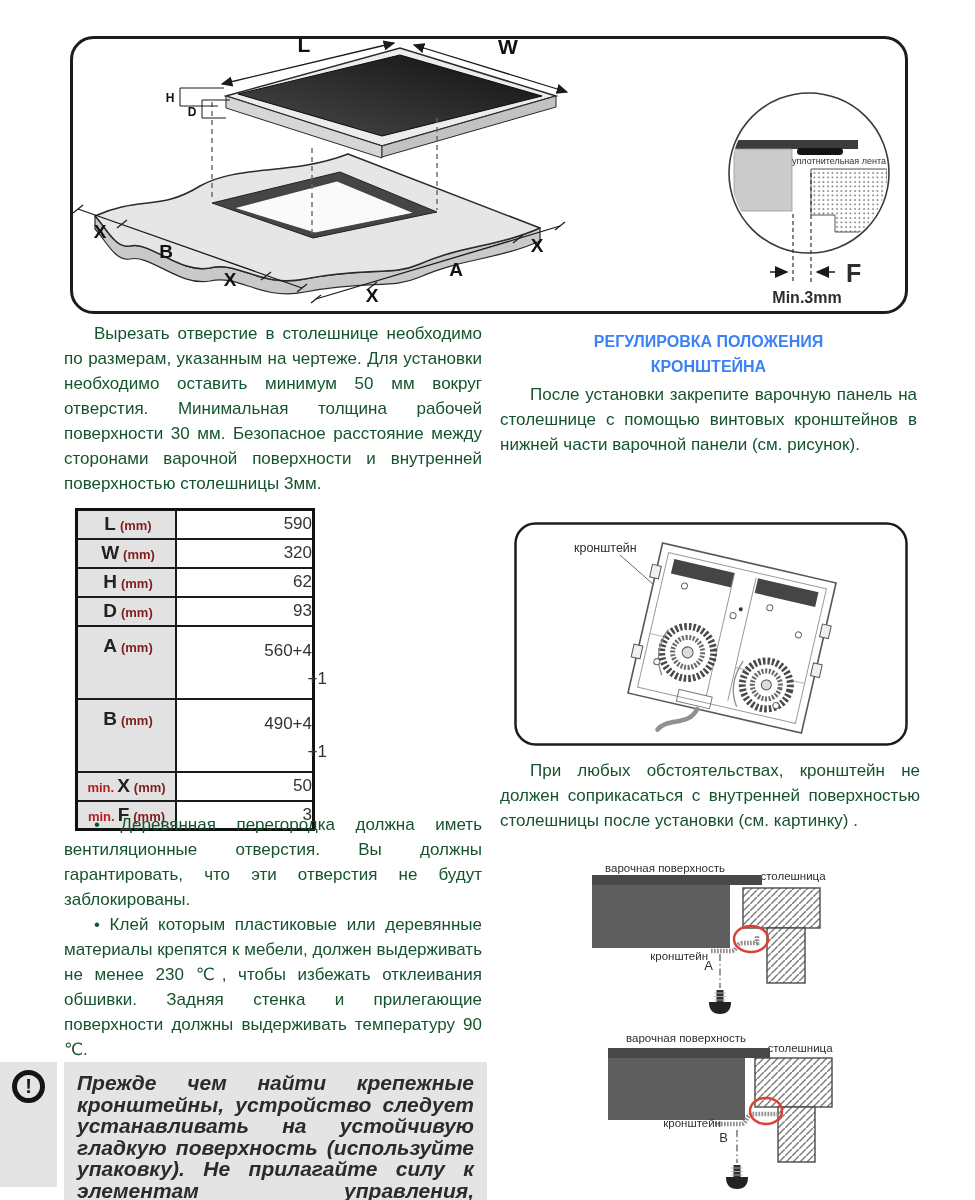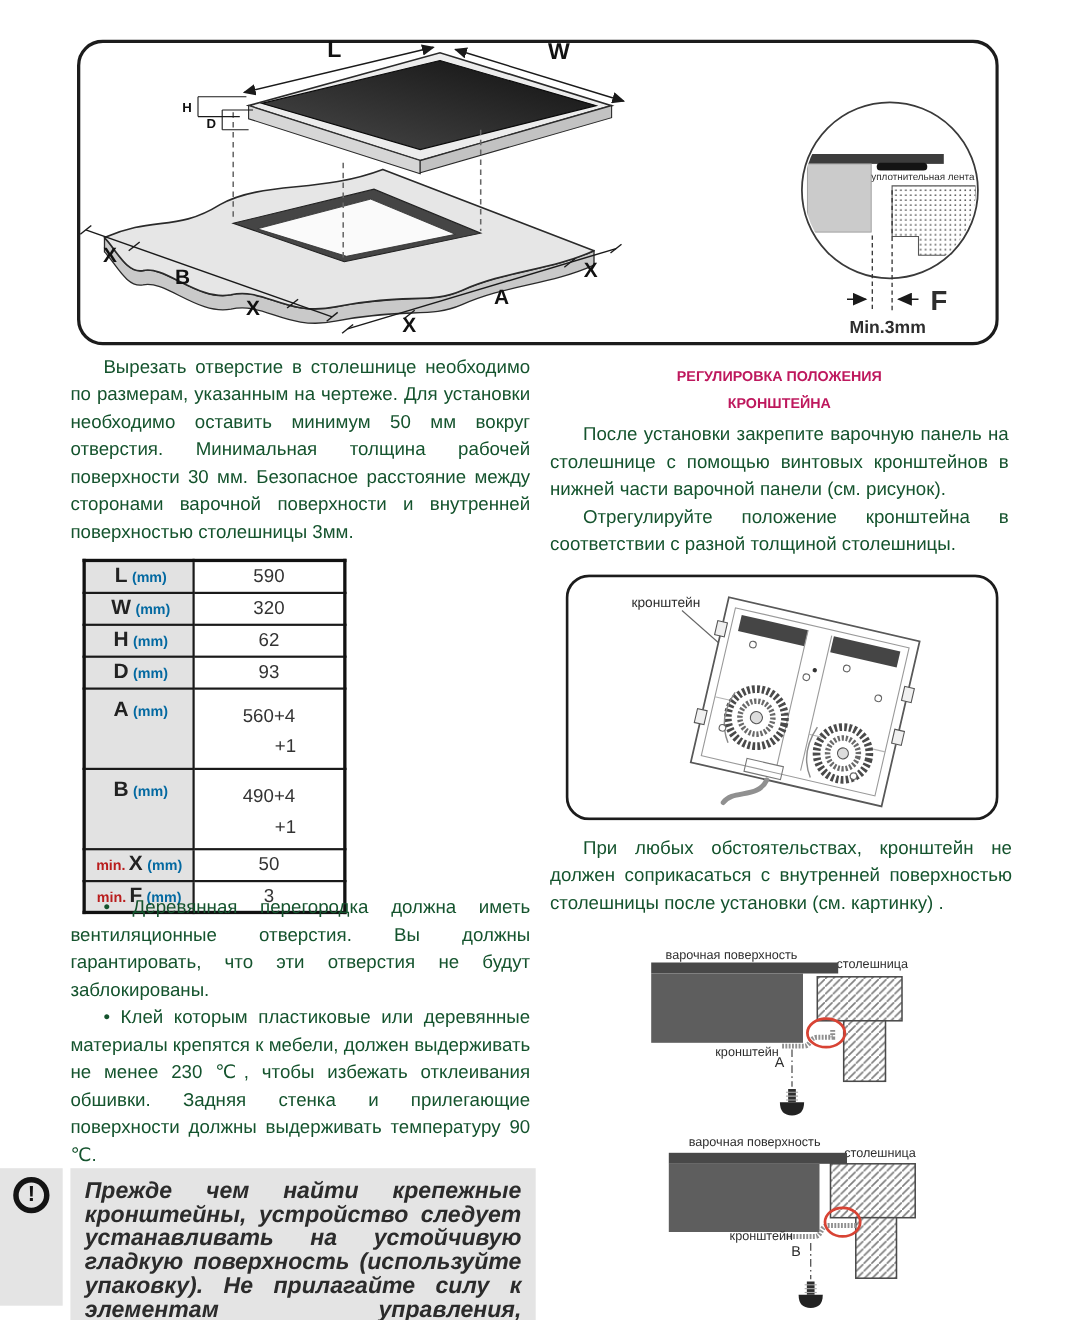--- a/index.html
+++ b/index.html
@@ -7,32 +7,32 @@
         font-family:"Liberation Sans","DejaVu Sans",sans-serif;color:#383838;}
   .abs{position:absolute;}
   p{margin:0;}
   .body{font-size:17px;line-height:25px;color:#14532d;}
   .jtext{text-align:justify;text-indent:30px;}
   
   table.dims{border-collapse:collapse;table-layout:fixed;background:#fff;}
   table.dims td{border:2px solid #1a1a1a;padding:0;}
   table.dims{border:3px solid #111;}
   td.lbl{width:97px;background:#e2e2e2;text-align:center;vertical-align:middle;}
-  td.val{width:135px;text-align:center;vertical-align:middle;font-size:17px;color:#333;}
+  td.val{width:135px;text-align:right;vertical-align:middle;font-size:17px;color:#333;}
   tr.r1{height:29px;}
   tr.r2{height:73px;}
   tr.r2 td.lbl{vertical-align:top;padding-top:8px;}
   tr.r2 td.val{vertical-align:top;}
   .min{font-size:13px;font-weight:bold;color:#b91c1c;margin-right:3px;}
   .letter{font-size:19px;font-weight:bold;color:#222;}
-  .unit{font-size:13px;font-weight:bold;color:#0369a1;margin-left:4px;}
+  .unit{font-size:13px;font-weight:bold;color:#7f1d1d;margin-left:4px;}
   .v1{margin-top:14px;}
   .v2{margin-top:8px;transform:translateX(15px);}
   
-  .rhead{font-size:13px;font-weight:bold;color:#be185d;line-height:25px;text-align:center;}
+  .rhead{font-size:16px;font-weight:bold;color:#3b82f6;line-height:25px;text-align:center;}
   
   .warn-iconbox{left:0;top:1062px;width:57px;height:125px;background:#e4e4e4;}
   .warn-circle{width:23px;height:23px;border:5px solid #141414;border-radius:50%;
                margin:8px auto 0 auto;display:flex;align-items:center;justify-content:center;
                font-weight:bold;font-size:20px;color:#141414;background:#e4e4e4;}
   .warn-text{left:64px;top:1062px;width:423px;height:138px;background:#e4e4e4;
              box-sizing:border-box;padding:10px 13px;
              font-style:italic;font-weight:bold;font-size:21px;line-height:21.5px;
              text-align:justify;color:#2b2b2b;}
   svg text{font-family:"Liberation Sans","DejaVu Sans",sans-serif;fill:#2e2e2e;}
@@ -203,21 +203,20 @@
   </div>
   <div class="abs warn-text">Прежде чем найти крепежные кронштейны, устройство следует устанавливать на устойчивую гладкую поверхность (используйте упаковку). Не прилагайте силу к элементам управления, выступающим из варочной панели.</div>
 
   <div class="abs rhead" style="left:500px;top:329px;width:417px">
     <div>РЕГУЛИРОВКА ПОЛОЖЕНИЯ</div>
     <div>КРОНШТЕЙНА</div>
   </div>
 
   <div class="abs" style="left:500px;top:382px;width:417px">
     <p class="body jtext">После установки закрепите варочную панель на столешнице с помощью винтовых кронштейнов в нижней части варочной панели (см. рисунок).</p>
-    <p class="body jtext">Отрегулируйте положение кронштейна в соответствии с разной толщиной столешницы.</p>
   </div>
 
   <svg class="abs" style="left:514px;top:522px" width="394" height="224" viewBox="0 0 394 224">
     <rect x="1.5" y="1.5" width="391" height="221" rx="20" fill="#fff" stroke="#1c1c1c" stroke-width="2.5"></rect>
     <text x="60" y="30" font-size="12.5" fill="#333">кронштейн</text>
     <line x1="106" y1="33" x2="140" y2="63" stroke="#666" stroke-width="1"></line>
     <g transform="translate(218,116) rotate(13)">
       <rect x="-89" y="-77" width="178" height="154" fill="#fff" stroke="#585858" stroke-width="1.6"></rect>
       <rect x="-81" y="-69" width="162" height="138" fill="none" stroke="#9a9a9a" stroke-width="1"></rect>
       <rect x="-74" y="-64" width="62" height="15" fill="#454545"></rect>

